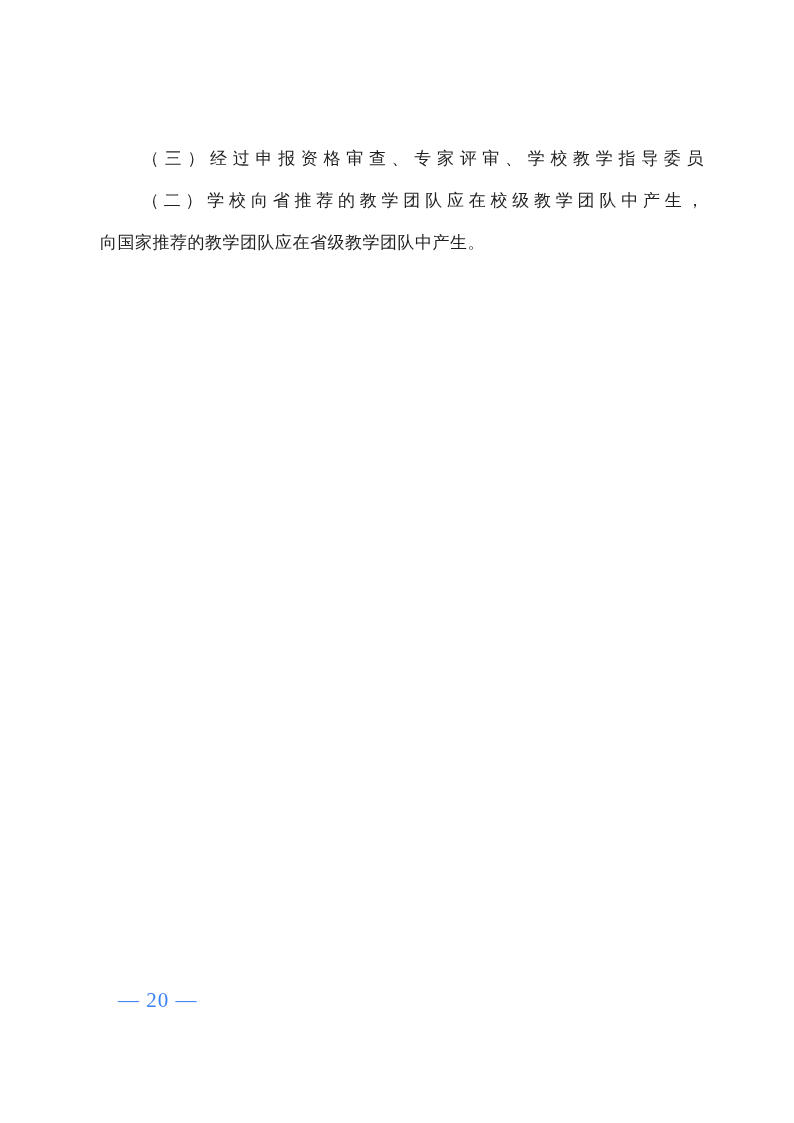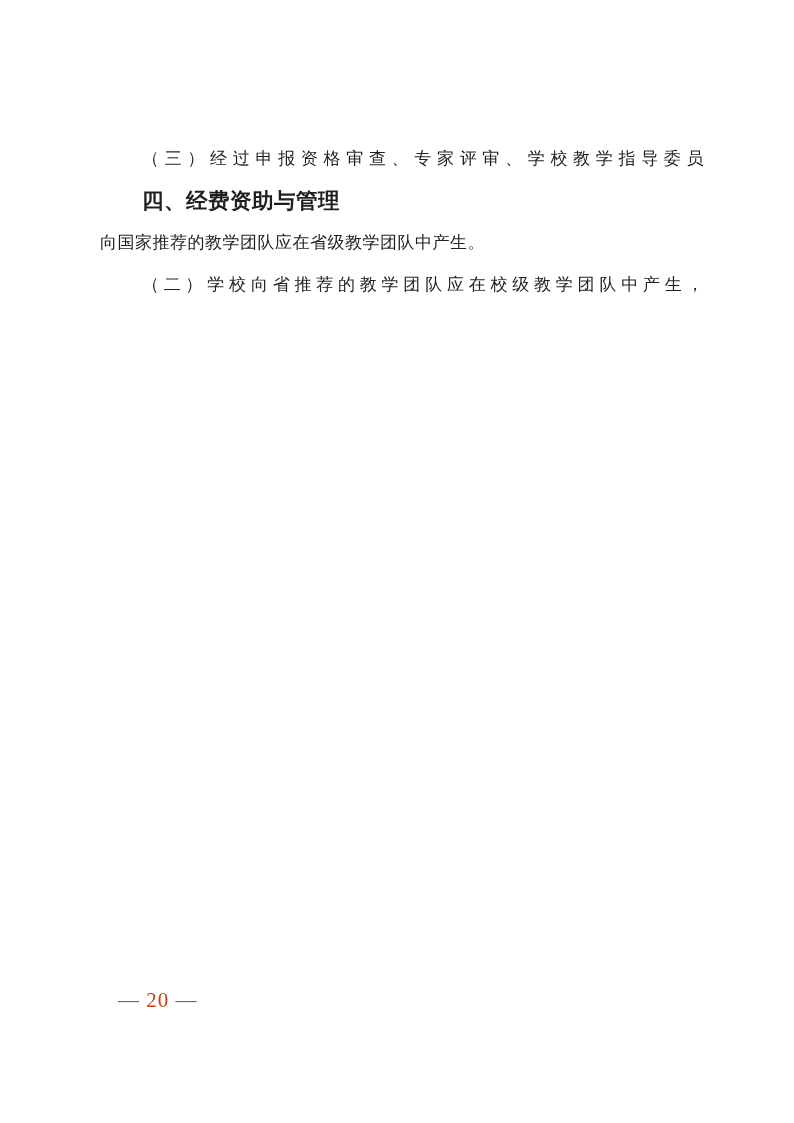--- a/index.html
+++ b/index.html
@@ -41,28 +41,27 @@
     font-family: "Liberation Sans", "DejaVu Sans", sans-serif;
     font-weight: bold;
     font-size: 21.5px;
   }
   .footer {
     position: absolute;
     left: 118px;
     top: 988px;
     font-size: 21px;
     line-height: 24px;
-    color: #c2410c;
+    color: #3b82f6;
     letter-spacing: 1px;
   }
 </style>
 </head>
 <body>
 
 <div class="page">
   <div class="content">
     <div class="line indent justify">（三）经过申报资格审查、专家评审、学校教学指导委员</div>
-    <div class="line indent heading">四、经费资助与管理</div>
+    <div class="line indent justify">（二）学校向省推荐的教学团队应在校级教学团队中产生，</div>
     <div class="line">向国家推荐的教学团队应在省级教学团队中产生。</div>
-    <div class="line indent justify">（二）学校向省推荐的教学团队应在校级教学团队中产生，</div>
   </div>
   <div class="footer">— 20 —</div>
 </div>
 
 </body></html>

